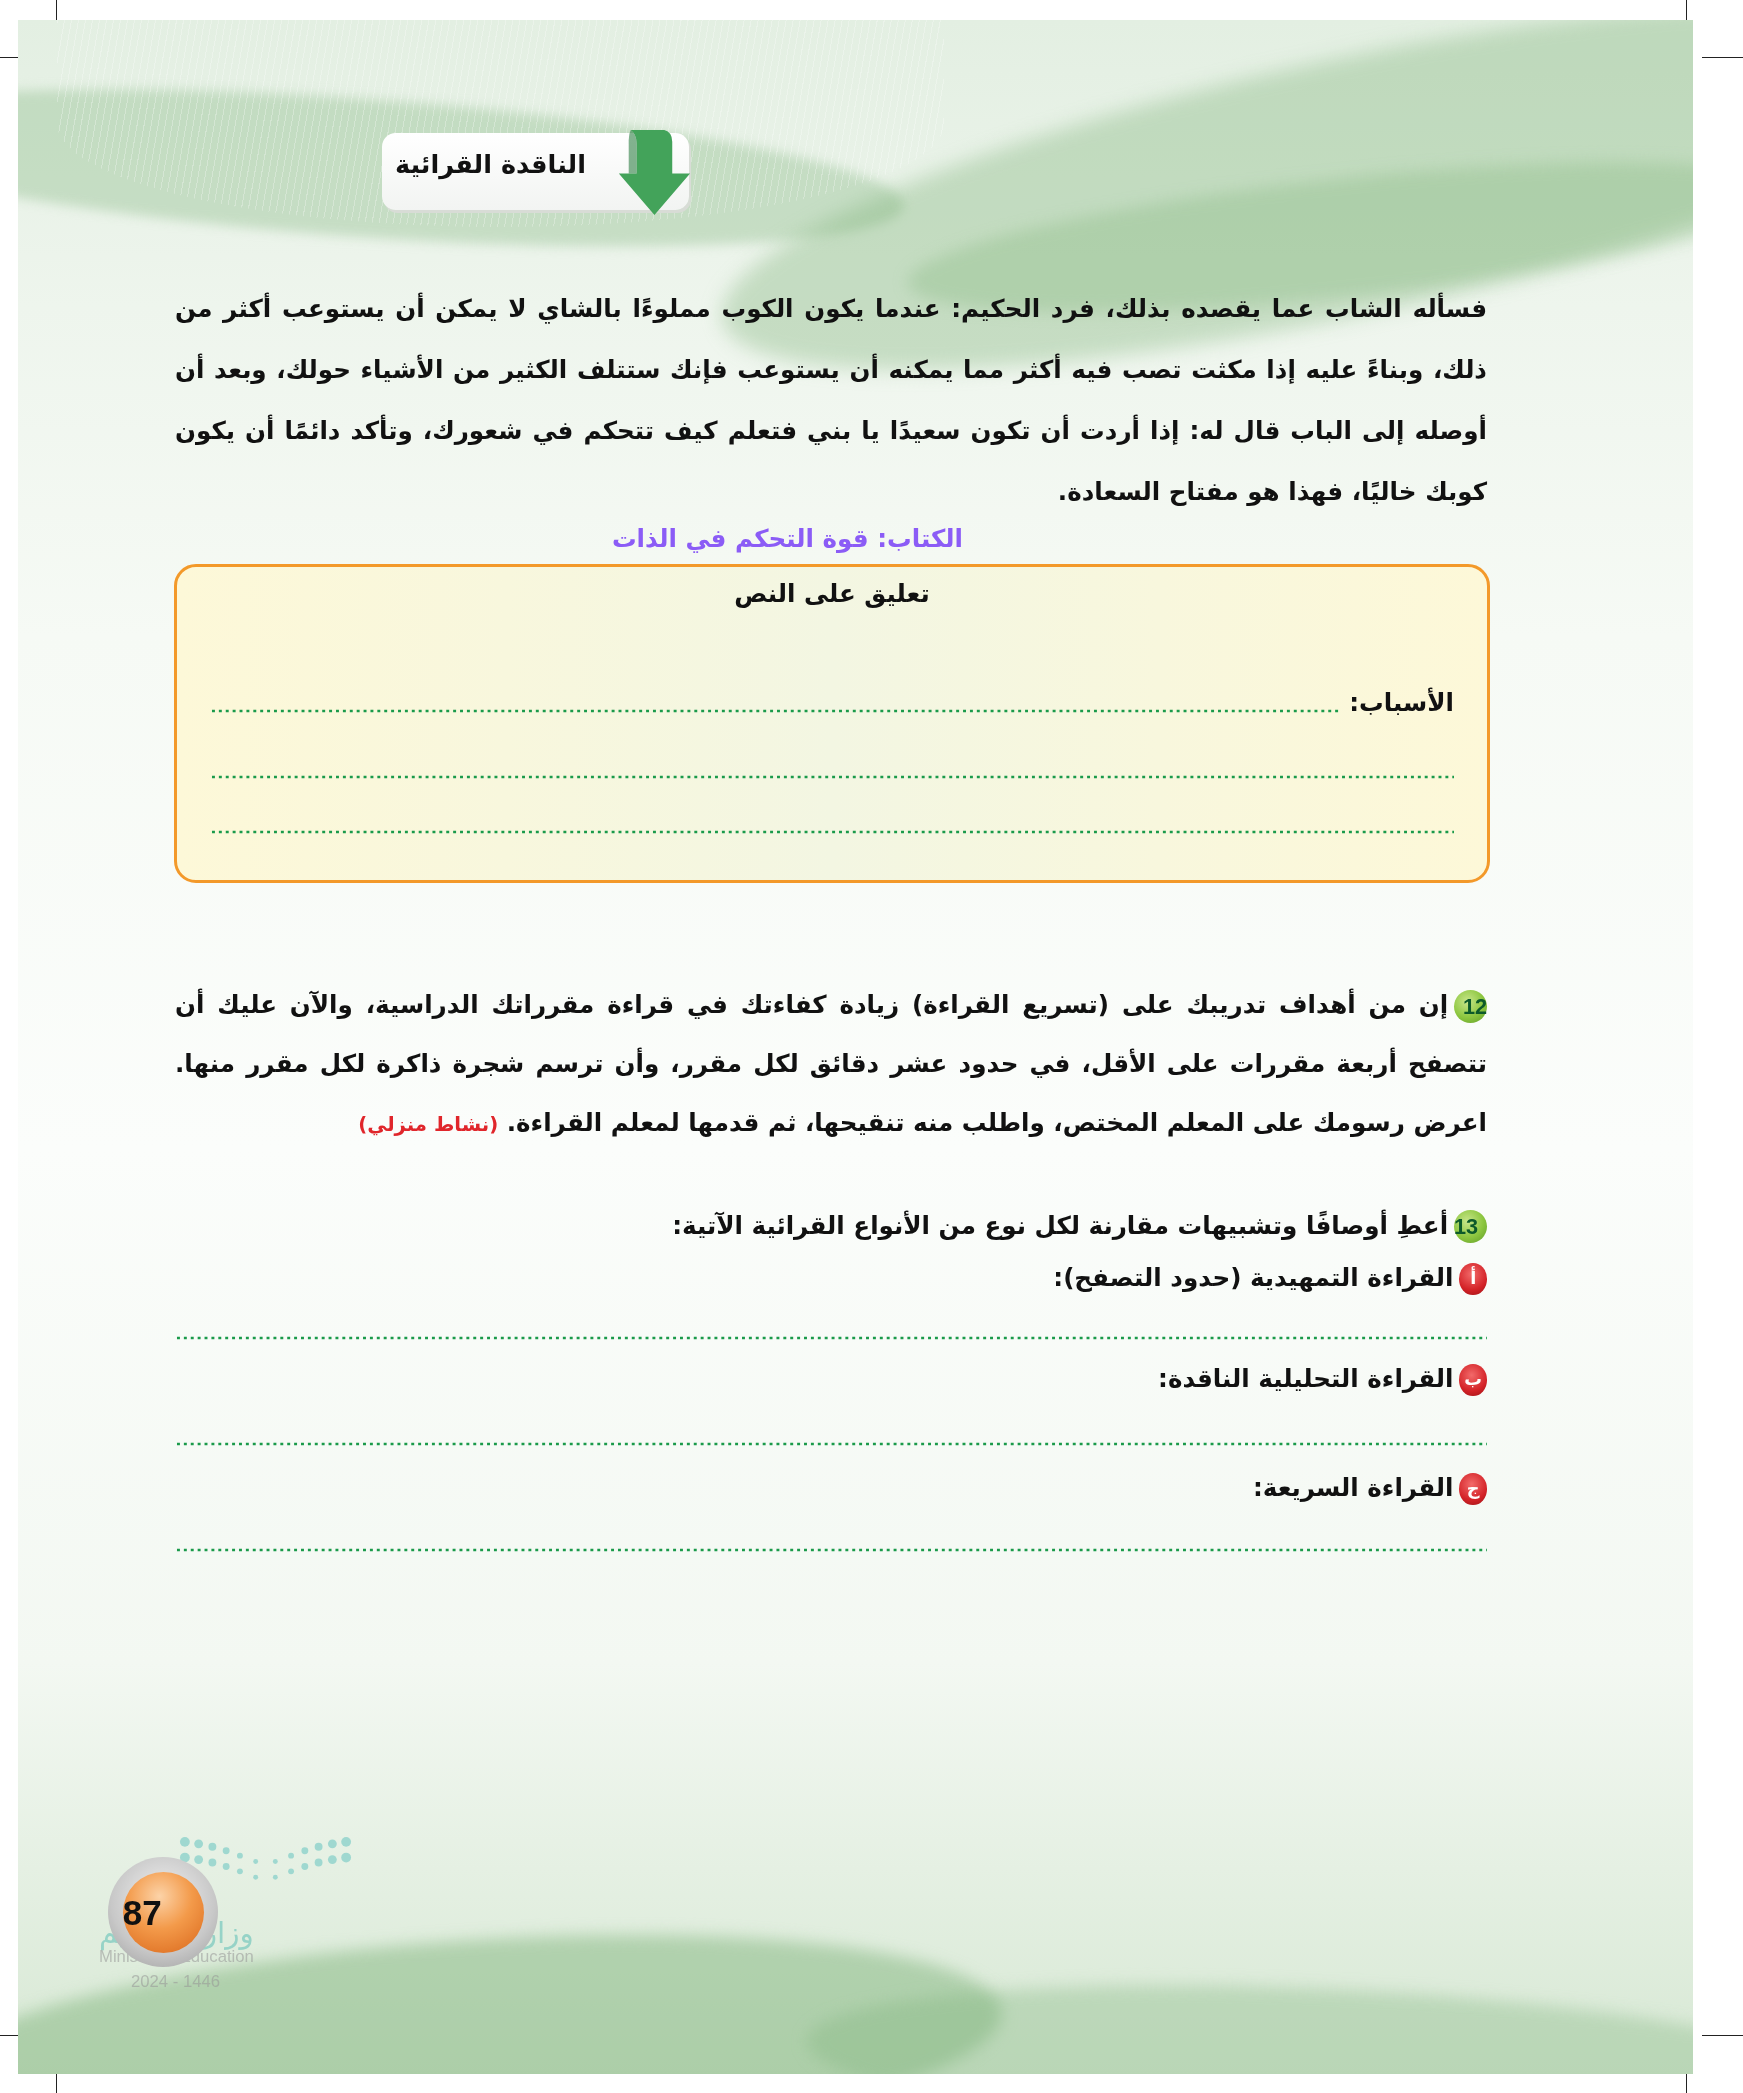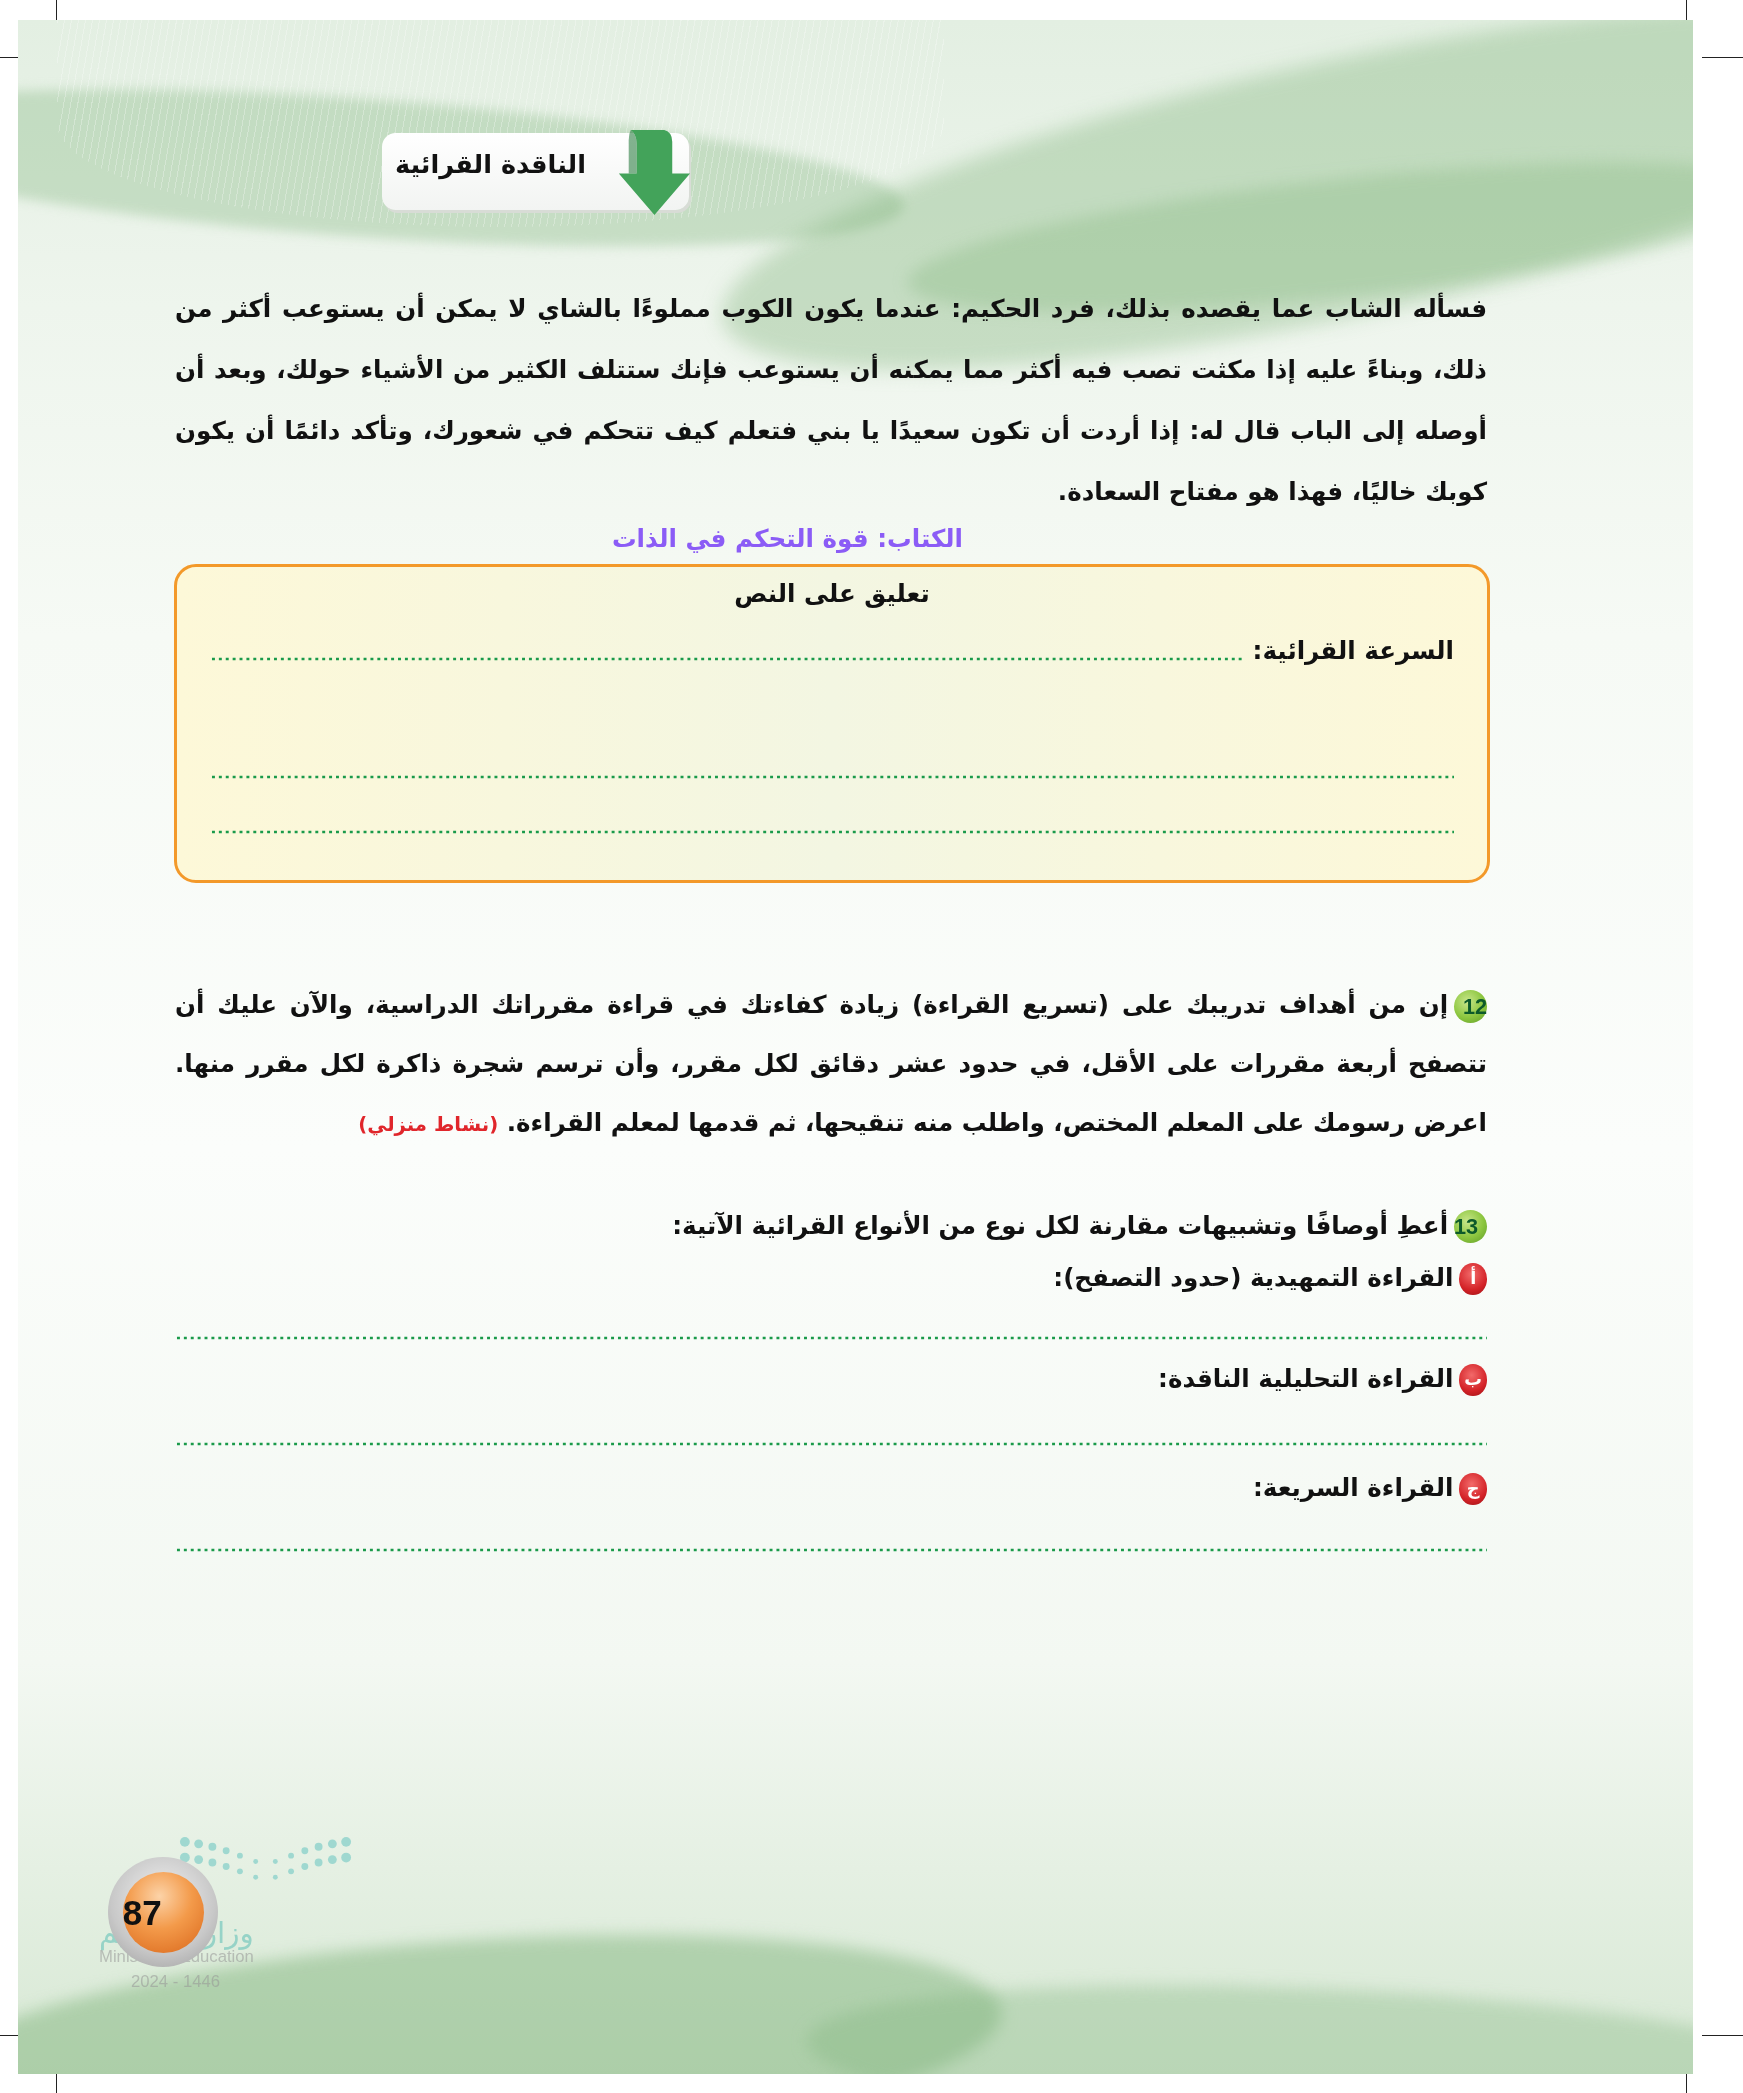--- a/index.html
+++ b/index.html
@@ -147,22 +147,22 @@
 <svg class="arrow-icon" viewBox="0 0 92 92">
   <path d="M28 4 L62 4 Q70 6 70 16 L70 48 L88 48 L52 90 L16 48 L34 48 L34 18 Q34 8 28 4 Z" fill="#43a35a"></path>
   <path d="M28 4 Q34 8 34 18 L34 48 L26 48 L26 14 Q26 8 28 4 Z" fill="#2f7f44" opacity="0.6"></path>
 </svg>
 
 <div class="para p1">فسأله الشاب عما يقصده بذلك، فرد الحكيم: عندما يكون الكوب مملوءًا بالشاي لا يمكن أن يستوعب أكثر من ذلك، وبناءً عليه إذا مكثت تصب فيه أكثر مما يمكنه أن يستوعب فإنك ستتلف الكثير من الأشياء حولك، وبعد أن أوصله إلى الباب قال له: إذا أردت أن تكون سعيدًا يا بني فتعلم كيف تتحكم في شعورك، وتأكد دائمًا أن يكون كوبك خاليًا، فهذا هو مفتاح السعادة.</div>
 <div class="book-ref">الكتاب: قوة التحكم في الذات</div>
 
 <div class="comment-box">
   <div class="box-title">تعليق على النص</div>
-  <div class="box-row" style="top:64px;">
-    <span class="label">السرعة القرائية:</span>
+  <div class="box-row" style="top:116px;">
+    <span class="label">الأسباب:</span>
     <span class="dots"></span>
   </div>
   <div class="dotline" style="left:33px;right:33px;top:207px;"></div>
   <div class="dotline" style="left:33px;right:33px;top:262px;"></div>
 </div>
 
 <div class="para p12">
   <span class="q-num">12</span><span>إن من أهداف تدريبك على (تسريع القراءة) زيادة كفاءتك في قراءة مقرراتك الدراسية، والآن عليك أن تتصفح أربعة مقررات على الأقل، في حدود عشر دقائق لكل مقرر، وأن ترسم شجرة ذاكرة لكل مقرر منها. اعرض رسومك على المعلم المختص، واطلب منه تنقيحها، ثم قدمها لمعلم القراءة.</span>
   <span class="home-activity">(نشاط منزلي)</span>
 </div>

